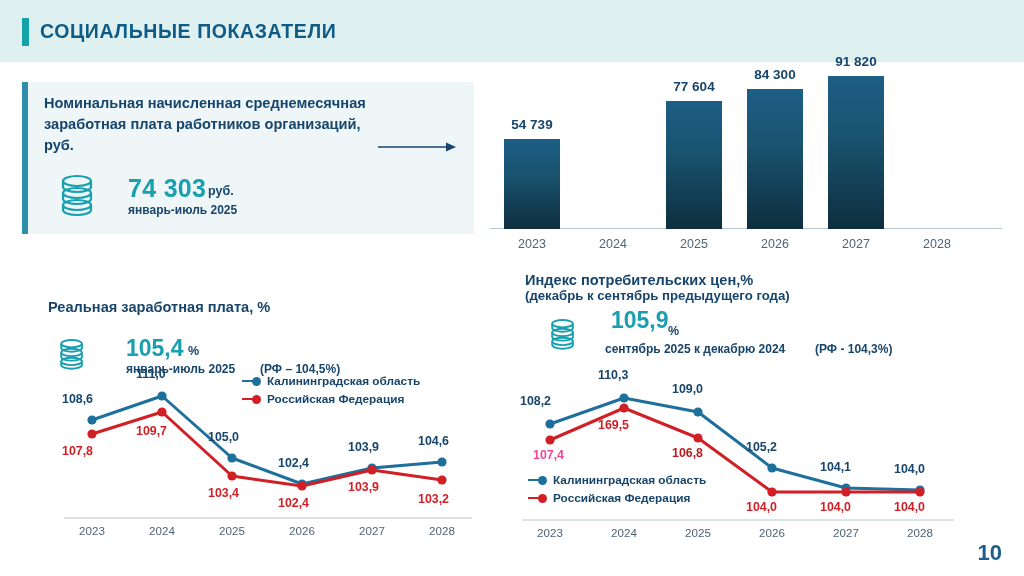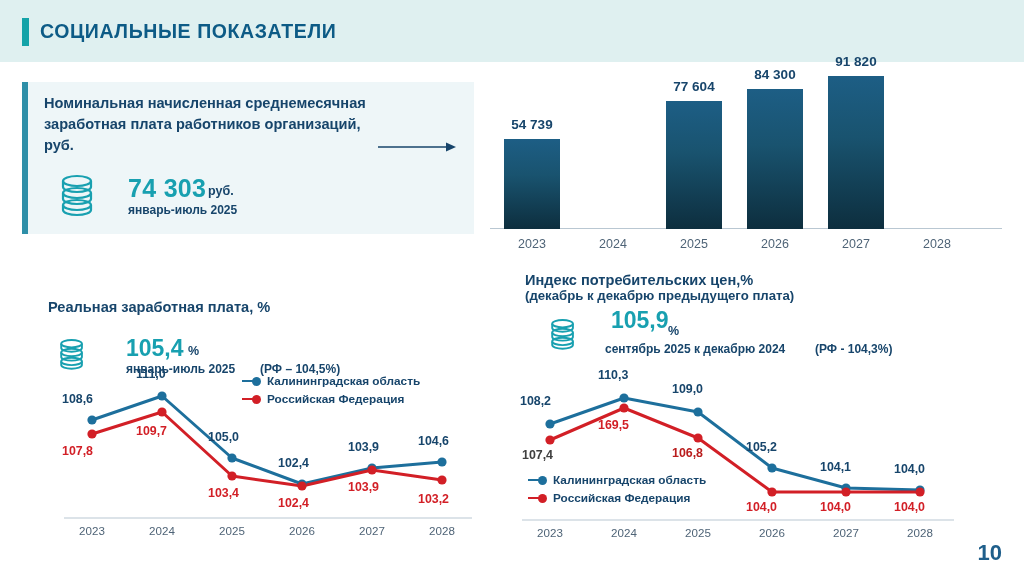--- a/index.html
+++ b/index.html
@@ -245,21 +245,21 @@
     <div style="position:absolute; left:18px; top:152px; width:52px; text-align:center; font-size:11.6px; color:#4f6477;">2023</div>
     <div style="position:absolute; left:88px; top:152px; width:52px; text-align:center; font-size:11.6px; color:#4f6477;">2024</div>
     <div style="position:absolute; left:158px; top:152px; width:52px; text-align:center; font-size:11.6px; color:#4f6477;">2025</div>
     <div style="position:absolute; left:228px; top:152px; width:52px; text-align:center; font-size:11.6px; color:#4f6477;">2026</div>
     <div style="position:absolute; left:298px; top:152px; width:52px; text-align:center; font-size:11.6px; color:#4f6477;">2027</div>
     <div style="position:absolute; left:368px; top:152px; width:52px; text-align:center; font-size:11.6px; color:#4f6477;">2028</div>
   </div>
 
   <div class="sec" style="left:525px; top:272px; width:470px;">
     <div class="sec-title">Индекс потребительских цен,%</div>
-    <div class="sec-sub">(декабрь к декабрю предыдущего плата)</div>
+    <div class="sec-sub">(декабрь к сентябрь предыдущего года)</div>
 
     <div style="position:relative; height:58px;">
       <div style="position:absolute; left:18px; top:14px;">
         <svg width="48" height="34" viewBox="0 0 62 46">
           <g fill="none" stroke="#18a0b0" stroke-width="2.6">
             <ellipse cx="25" cy="9" rx="14" ry="5"></ellipse>
             <path d="M11 9v6c0 2.8 6.3 5 14 5s14-2.2 14-5V9"></path>
             <ellipse cx="25" cy="21" rx="14" ry="5"></ellipse>
             <path d="M11 21v6c0 2.8 6.3 5 14 5s14-2.2 14-5v-6"></path>
             <ellipse cx="25" cy="33" rx="14" ry="5"></ellipse>
@@ -314,21 +314,21 @@
       <line x1="12" y1="148" x2="444" y2="148" stroke="#b9c7d2" stroke-width="1"></line>
     </svg>
 
     <div class="pt-label" style="position:absolute; left:10px; top:22px; color:#17456b;">108,2</div>
     <div class="pt-label" style="position:absolute; left:88px; top:-4px; color:#17456b;">110,3</div>
     <div class="pt-label" style="position:absolute; left:162px; top:10px; color:#17456b;">109,0</div>
     <div class="pt-label" style="position:absolute; left:236px; top:68px; color:#17456b;">105,2</div>
     <div class="pt-label" style="position:absolute; left:310px; top:88px; color:#17456b;">104,1</div>
     <div class="pt-label" style="position:absolute; left:384px; top:90px; color:#17456b;">104,0</div>
 
-    <div class="pt-label" style="position:absolute; left:12px; top:76px; color:#404040;">107,4</div>
+    <div class="pt-label" style="position:absolute; left:23px; top:76px; color:#ec4899;">107,4</div>
     <div class="pt-label" style="position:absolute; left:88px; top:46px; color:#d21f26;">169,5</div>
     <div class="pt-label" style="position:absolute; left:162px; top:74px; color:#b91c1c;">106,8</div>
     <div class="pt-label" style="position:absolute; left:236px; top:128px; color:#d21f26;">104,0</div>
     <div class="pt-label" style="position:absolute; left:310px; top:128px; color:#d21f26;">104,0</div>
     <div class="pt-label" style="position:absolute; left:384px; top:128px; color:#d21f26;">104,0</div>
 
     <div style="position:absolute; left:14px; top:154px; width:52px; text-align:center; font-size:11.6px; color:#4f6477;">2023</div>
     <div style="position:absolute; left:88px; top:154px; width:52px; text-align:center; font-size:11.6px; color:#4f6477;">2024</div>
     <div style="position:absolute; left:162px; top:154px; width:52px; text-align:center; font-size:11.6px; color:#4f6477;">2025</div>
     <div style="position:absolute; left:236px; top:154px; width:52px; text-align:center; font-size:11.6px; color:#4f6477;">2026</div>

